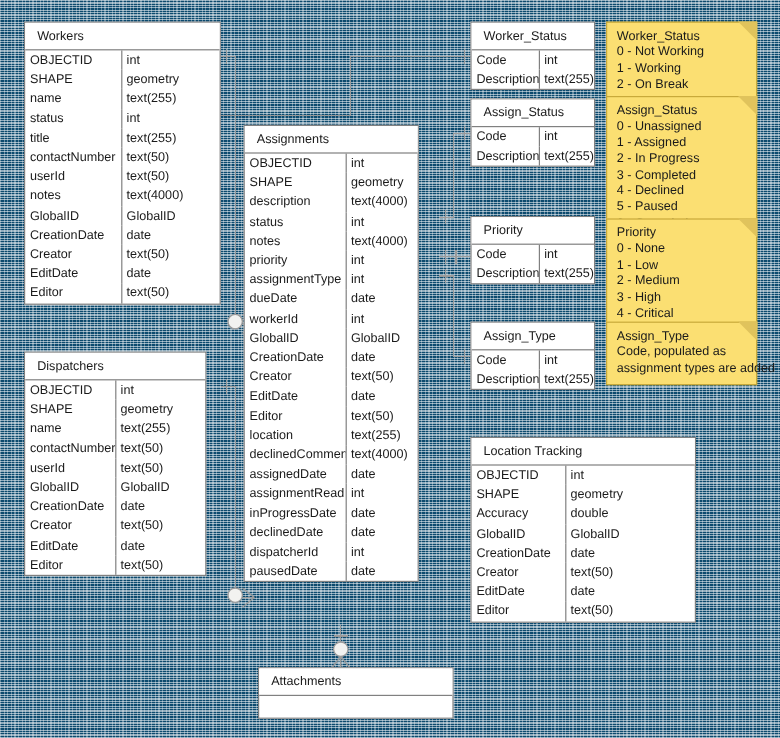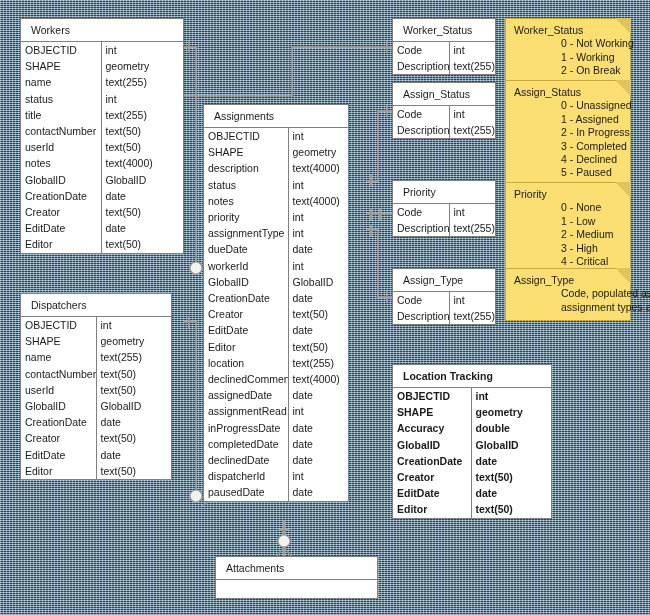--- a/index.html
+++ b/index.html
@@ -81,21 +81,21 @@
   .w-workers { left: 20px; top: 18px; width: 164px; }
   .w-workers col.c1 { width: 80px; }
   .w-dispatchers { left: 20px; top: 293px; width: 152px; }
   .w-assignments { left: 203px; top: 104px; width: 146px; }
   .w-assignments col.c1 { width: 84px; }
   .w-wstatus { left: 392px; top: 18px; width: 104px; }
   .w-astatus { left: 392px; top: 82px; width: 104px; }
   .w-priority { left: 392px; top: 180px; width: 104px; }
   .w-atype { left: 392px; top: 268px; width: 104px; }
   .lk col.c1 { width: 56px; }
-  .w-loctrack { left: 392px; top: 364px; width: 160px; font-weight: bold; }
+  .w-loctrack { left: 392px; top: 364px; width: 188px; }
   .w-loctrack col.c1 { width: 78px; }
   .w-attachments { left: 203px; top: 556px; width: 163px; margin-left: 12px; }
 
   
   .note {
     position: absolute;
     z-index: 3;
     background: #fbdf72;
     border: 1px solid #c8a93a;
     box-sizing: border-box;
@@ -105,21 +105,21 @@
     color: #1a1a1a;
   }
   .note .fold {
     position: absolute;
     right: -1px;
     top: -1px;
     width: 0; height: 0;
     border-left: 16px solid transparent;
     border-top: 16px solid #e0c35c;
   }
-  .note .nline { white-space: nowrap; margin-left: 47px; }
+  .note .nline { white-space: nowrap; }
   .note .nhead { white-space: nowrap; }
 
   .n-wstatus { left: 505px; top: 18px; width: 126px; }
   .n-astatus { left: 505px; top: 80px; width: 126px; }
   .n-priority { left: 505px; top: 182px; width: 126px; }
   .n-atype { left: 505px; top: 268px; width: 126px; }
 </style>
 </head>
 <body>
 
@@ -364,24 +364,20 @@
           <tr>
             <td class="fname">assignedDate</td>
             <td class="ftype">date</td>
           </tr>
           <tr>
             <td class="fname">assignmentRead</td>
             <td class="ftype">int</td>
           </tr>
           <tr>
             <td class="fname">inProgressDate</td>
-            <td class="ftype">date</td>
-          </tr>
-          <tr>
-            <td class="fname">completedDate</td>
             <td class="ftype">date</td>
           </tr>
           <tr>
             <td class="fname">declinedDate</td>
             <td class="ftype">date</td>
           </tr>
           <tr>
             <td class="fname">dispatcherId</td>
             <td class="ftype">int</td>
           </tr>

